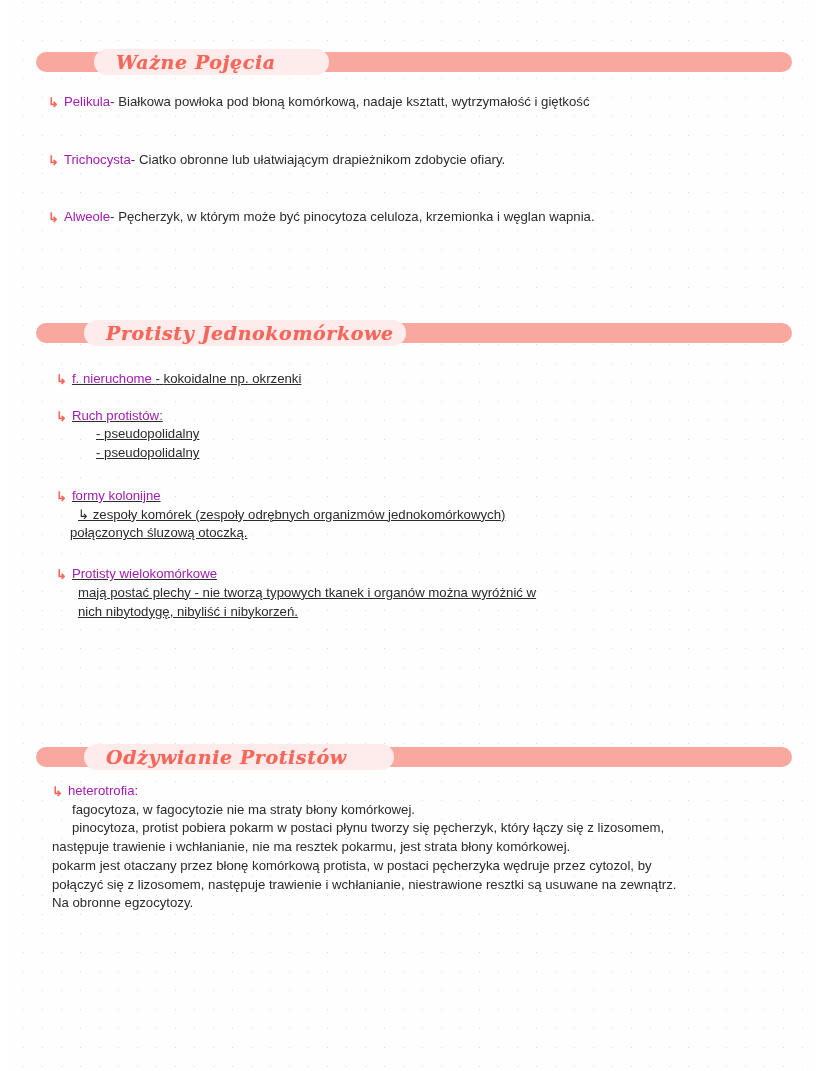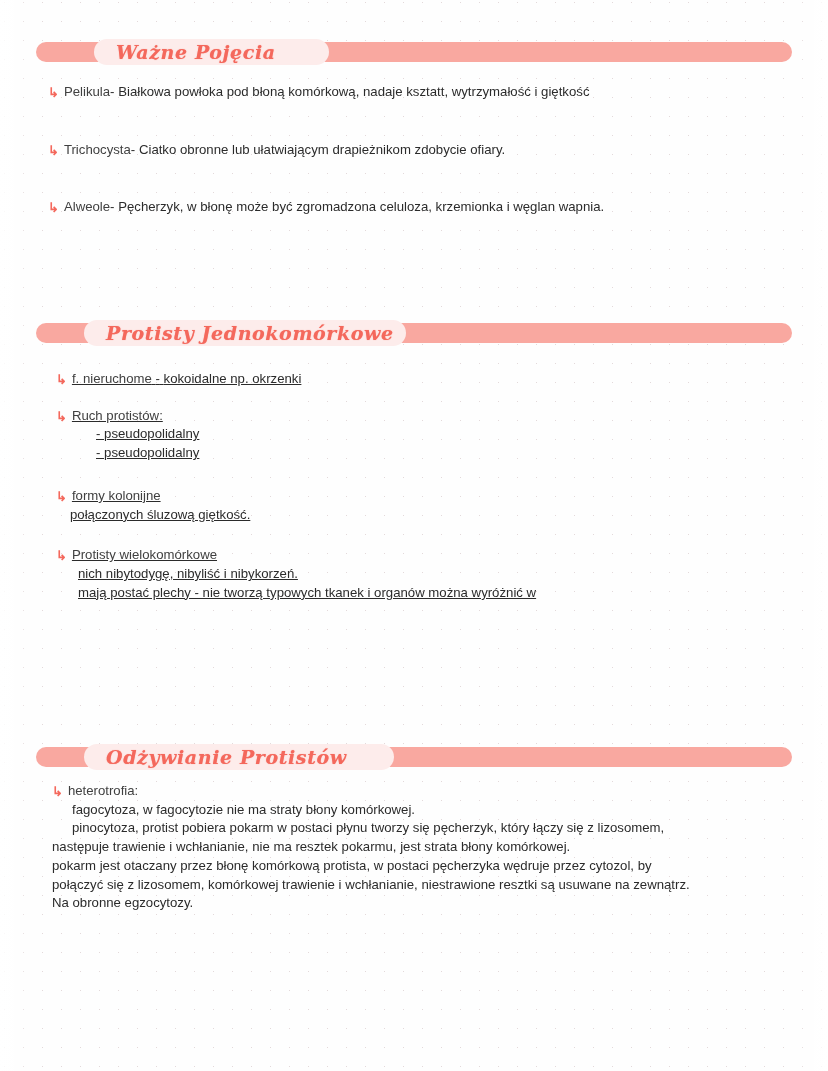--- a/index.html
+++ b/index.html
@@ -75,39 +75,39 @@
     font-style: italic;
     font-weight: bold;
     font-size: 19px;
     color: #f4685c;
     letter-spacing: 0.6px;
     text-shadow: 0 0 1px rgba(244,104,92,0.6);
     white-space: nowrap;
   }
 
   
-  .sec-1 { padding-top: 39px; }
+  .sec-1 { padding-top: 49px; }
 
   .body-block {
     margin-top: 18px;
     font-size: 13.2px;
     color: #2b2b2b;
     line-height: 1.42;
   }
 
   .arrow {
     color: #f4685c;
     font-weight: bold;
     display: inline-block;
     margin-right: 5px;
     font-size: 13px;
     transform: translateY(1px);
   }
   .term {
-    color: #404040;
+    color: #a21caf;
   }
   .row {
     display: block;
     white-space: nowrap;
   }
   .sub {
     display: block;
     white-space: nowrap;
   }
 
@@ -144,21 +144,21 @@
     </div>
 
     <div class="body-block s1">
       <div class="row">
         <span class="arrow">↳</span><span class="term">Pelikula</span><span>-</span> <span>Białkowa powłoka pod błoną komórkową, nadaje ksztatt, wytrzymałość i giętkość</span>
       </div>
       <div class="row">
         <span class="arrow">↳</span><span class="term">Trichocysta</span><span>-</span> <span>Ciatko obronne lub ułatwiającym drapieżnikom zdobycie ofiary.</span>
       </div>
       <div class="row">
-        <span class="arrow">↳</span><span class="term">Alweole</span><span>-</span> <span>Pęcherzyk, w błonę może być zgromadzona celuloza, krzemionka i węglan wapnia.</span>
+        <span class="arrow">↳</span><span class="term">Alweole</span><span>-</span> <span>Pęcherzyk, w którym może być pinocytoza celuloza, krzemionka i węglan wapnia.</span>
       </div>
     </div>
   </div>
 
   <div style="position:absolute; left:30px; right:30px; top:320px;">
     <div class="banner">
       <div class="bar"></div>
       <div class="notch" style="left:48px; width:322px;"></div>
       <div class="title" style="margin-left:70px;">Protisty Jednokomórkowe</div>
     </div>
@@ -175,46 +175,47 @@
           <span class="arrow">↳</span><span class="term">Ruch protistów:</span>
         </span>
         <span class="sub indent1">- pseudopolidalny</span>
         <span class="sub indent1">- pseudopolidalny</span>
       </div>
 
       <div class="grp" style="margin-bottom:22px;">
         <span class="row">
           <span class="arrow">↳</span><span class="term">formy kolonijne</span>
         </span>
-        <span class="sub" style="padding-left:14px;">połączonych śluzową giętkość.</span>
+        <span class="sub indent2">↳ zespoły komórek (zespoły odrębnych organizmów jednokomórkowych)</span>
+        <span class="sub" style="padding-left:14px;">połączonych śluzową otoczką.</span>
       </div>
 
       <div class="grp">
         <span class="row">
           <span class="arrow">↳</span><span class="term">Protisty wielokomórkowe</span>
         </span>
+        <span class="sub" style="padding-left:22px;">mają postać plechy - nie tworzą typowych tkanek i organów można wyróżnić w</span>
         <span class="sub" style="padding-left:22px;">nich nibytodygę, nibyliść i nibykorzeń.</span>
-        <span class="sub" style="padding-left:22px;">mają postać plechy - nie tworzą typowych tkanek i organów można wyróżnić w</span>
       </div>
     </div>
   </div>
 
   <div style="position:absolute; left:30px; right:30px; top:744px;">
     <div class="banner">
       <div class="bar"></div>
       <div class="notch" style="left:48px; width:310px;"></div>
       <div class="title" style="margin-left:70px;">Odżywianie Protistów</div>
     </div>
 
     <div class="body-block s3">
       <span class="row">
         <span class="arrow">↳</span><span class="term">heterotrofia:</span>
       </span>
       <span class="sub para">fagocytoza, w fagocytozie nie ma straty błony komórkowej.</span>
       <span class="sub para">pinocytoza, protist pobiera pokarm w postaci płynu tworzy się pęcherzyk, który łączy się z lizosomem,</span>
       <span class="sub para para2">następuje trawienie i wchłanianie, nie ma resztek pokarmu, jest strata błony komórkowej.</span>
       <span class="sub para para2">pokarm jest otaczany przez błonę komórkową protista, w postaci pęcherzyka wędruje przez cytozol, by</span>
-      <span class="sub para para2">połączyć się z lizosomem, komórkowej trawienie i wchłanianie, niestrawione resztki są usuwane na zewnątrz.</span>
+      <span class="sub para para2">połączyć się z lizosomem, następuje trawienie i wchłanianie, niestrawione resztki są usuwane na zewnątrz.</span>
       <span class="sub para para2">Na obronne egzocytozy.</span>
     </div>
   </div>
 
 </div>
 
 </body></html>

